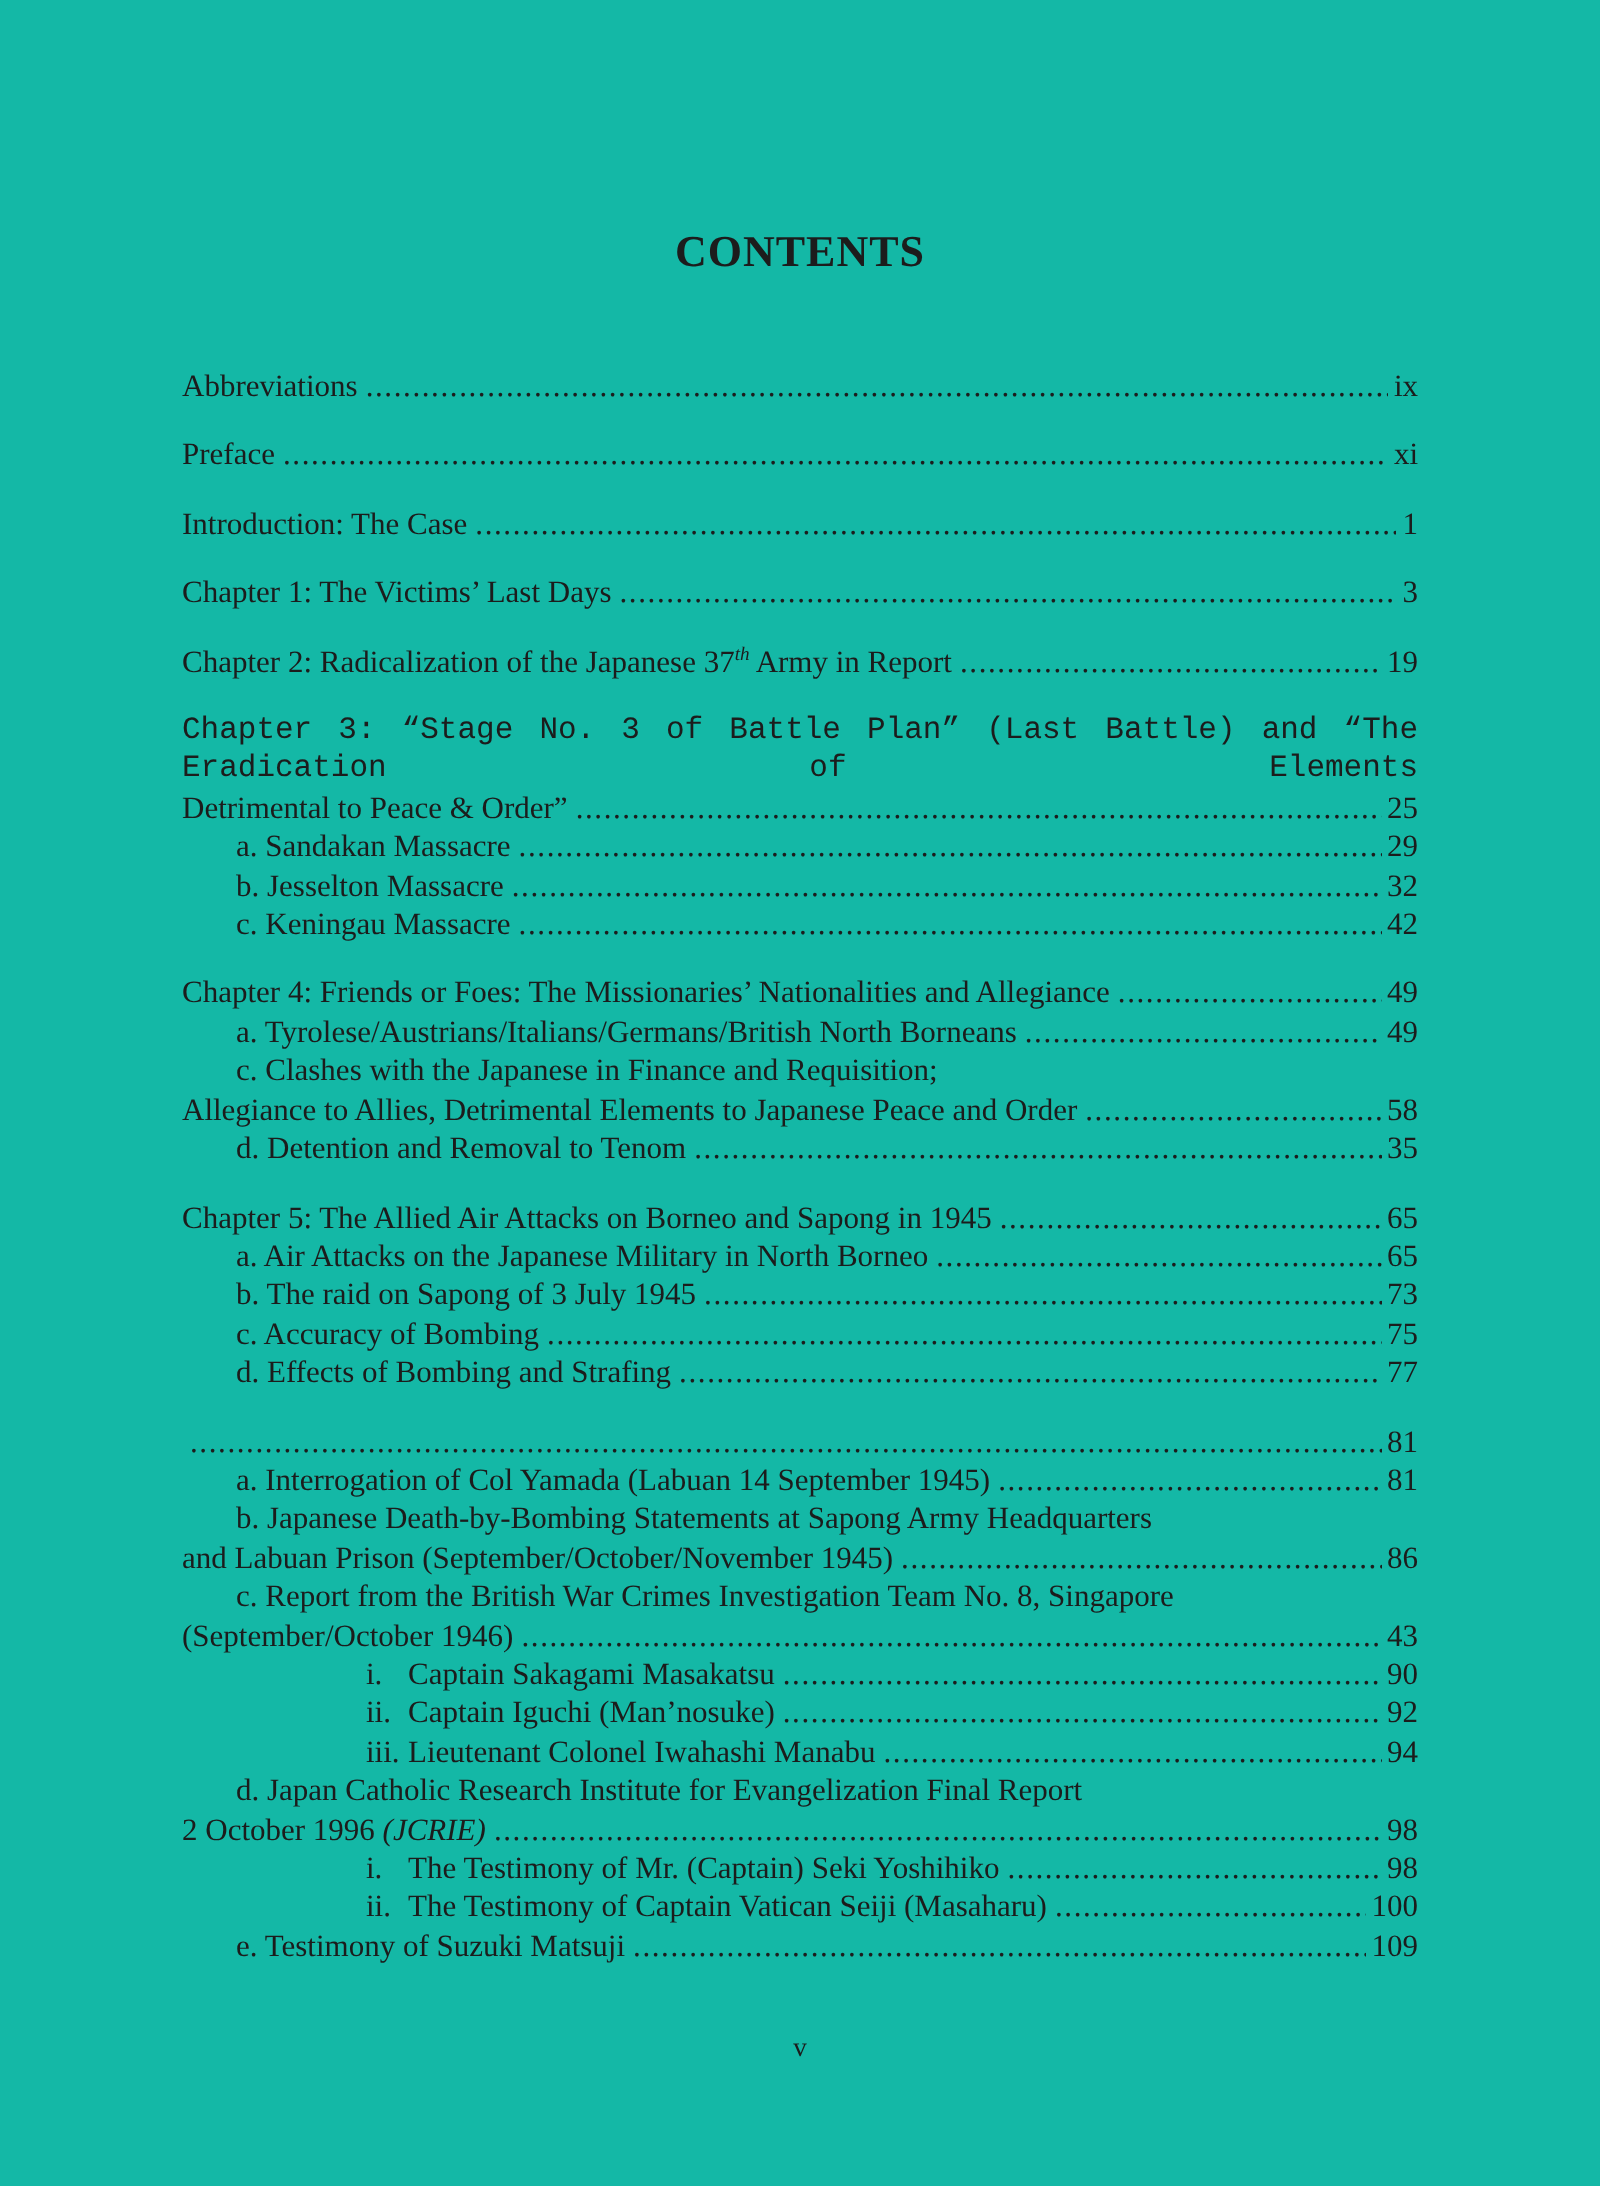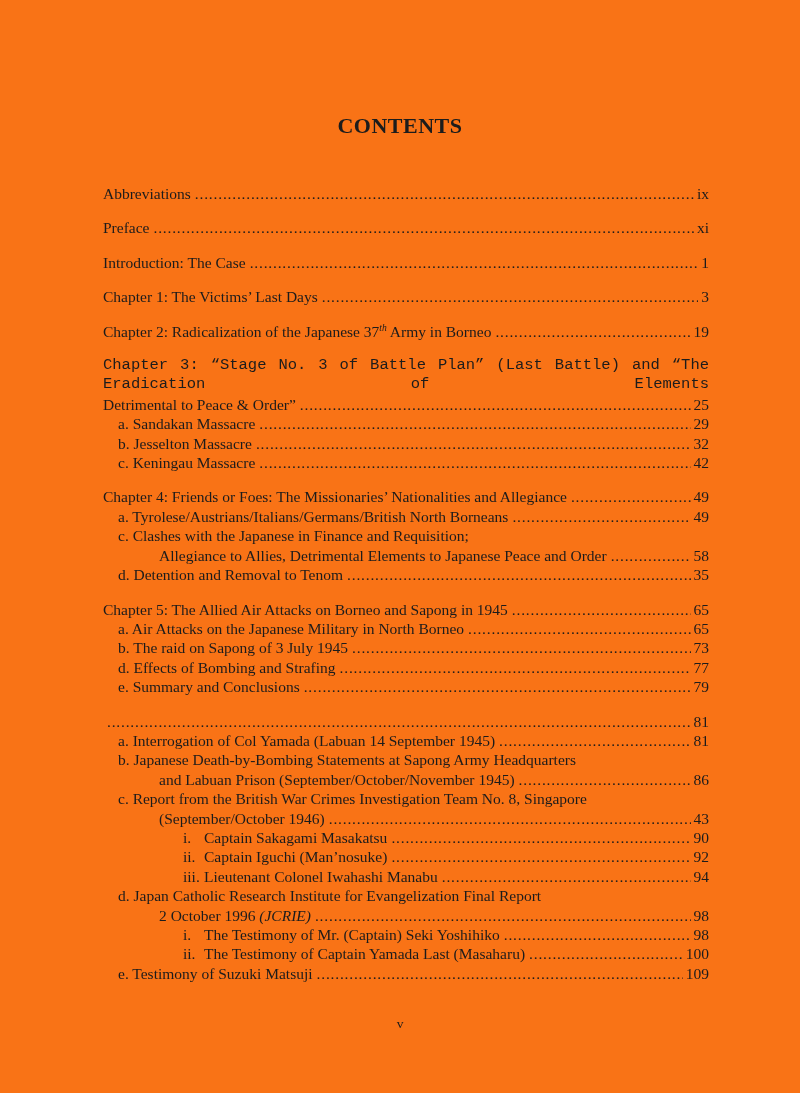--- a/index.html
+++ b/index.html
@@ -4,21 +4,21 @@
 <style>
   html, body { margin: 0; padding: 0; }
   body {
     width: 800px; height: 1093px;
     background: #ffffff;
     font-family: "Liberation Serif", serif;
     color: #1c1c1c;
     position: relative;
     overflow: hidden;
   }
-  .doc-page { position: absolute; inset: 0; background: #f97316; }
+  .doc-page { position: absolute; inset: 0; background: #14b8a6; }
   .doc-title {
     position: absolute;
     top: 113px; left: 0; width: 100%;
     text-align: center;
     font-size: 22px;
     font-weight: bold;
     letter-spacing: 0.5px;
   }
   .toc {
     position: absolute;
@@ -28,23 +28,23 @@
   }
   .toc-row { display: flex; align-items: baseline; }
   .toc-row.gap { margin-top: 15px; }
   .toc-row.justify {
     display: block;
     text-align: justify;
     text-align-last: justify;
     font-family: Liberation Mono, monospace;
   }
   .toc-row.justify .t { white-space: normal; }
-  .ind-0 { margin-left: 12px; }
+  .ind-0 { margin-left: 0; }
   .ind-1 { margin-left: 27px; }
-  .ind-2 { margin-left: 68px; }
+  .ind-2 { }
   .ind-3 { margin-left: 92px; }
   .marker { flex: 0 0 21px; }
   .t { white-space: nowrap; }
   .dots {
     flex: 1 1 auto;
     min-width: 8px;
     overflow: hidden;
     white-space: nowrap;
     margin: 0 3px 0 4px;
   }
@@ -87,21 +87,21 @@
     <span class="pg">1</span>
   </div>
       <div class="toc-row ind-0 gap">
 
     <span class="t"><span>Chapter 1: The Victims’ Last Days</span></span>
     <span class="dots"></span>
     <span class="pg">3</span>
   </div>
       <div class="toc-row ind-0 gap">
 
-    <span class="t"><span>Chapter 2: Radicalization of the Japanese 37</span><sup>th</sup><span> Army in Borneo</span></span>
+    <span class="t"><span>Chapter 2: Radicalization of the Japanese 37</span><sup>th</sup><span> Army in Report</span></span>
     <span class="dots"></span>
     <span class="pg">19</span>
   </div>
       <div class="toc-row ind-0 gap justify">
     
     <span class="t"><span>Chapter 3: “Stage No. 3 of Battle Plan” (Last Battle) and “The Eradication of Elements</span></span>
     
     
   </div>
       <div class="toc-row ind-0">
@@ -170,29 +170,29 @@
     <span class="pg">65</span>
   </div>
       <div class="toc-row ind-1">
 
     <span class="t"><span>b. The raid on Sapong of 3 July 1945</span></span>
     <span class="dots"></span>
     <span class="pg">73</span>
   </div>
       <div class="toc-row ind-1">
 
+    <span class="t"><span>c. Accuracy of Bombing</span></span>
+    <span class="dots"></span>
+    <span class="pg">75</span>
+  </div>
+      <div class="toc-row ind-1">
+
     <span class="t"><span>d. Effects of Bombing and Strafing</span></span>
     <span class="dots"></span>
     <span class="pg">77</span>
-  </div>
-      <div class="toc-row ind-1">
-
-    <span class="t"><span>e. Summary and Conclusions</span></span>
-    <span class="dots"></span>
-    <span class="pg">79</span>
   </div>
       <div class="toc-row ind-0 gap">
 
     <span class="dots"></span>
     <span class="pg">81</span>
   </div>
       <div class="toc-row ind-1">
 
     <span class="t"><span>a. Interrogation of Col Yamada (Labuan 14 September 1945)</span></span>
     <span class="dots"></span>
@@ -250,21 +250,21 @@
     <span class="pg">98</span>
   </div>
       <div class="toc-row ind-3">
     <span class="marker">i.</span>
     <span class="t"><span>The Testimony of Mr. (Captain) Seki Yoshihiko</span></span>
     <span class="dots"></span>
     <span class="pg">98</span>
   </div>
       <div class="toc-row ind-3">
     <span class="marker">ii.</span>
-    <span class="t"><span>The Testimony of Captain Yamada Last (Masaharu)</span></span>
+    <span class="t"><span>The Testimony of Captain Vatican Seiji (Masaharu)</span></span>
     <span class="dots"></span>
     <span class="pg">100</span>
   </div>
       <div class="toc-row ind-1">
 
     <span class="t"><span>e. Testimony of Suzuki Matsuji</span></span>
     <span class="dots"></span>
     <span class="pg">109</span>
   </div>
     </div>

